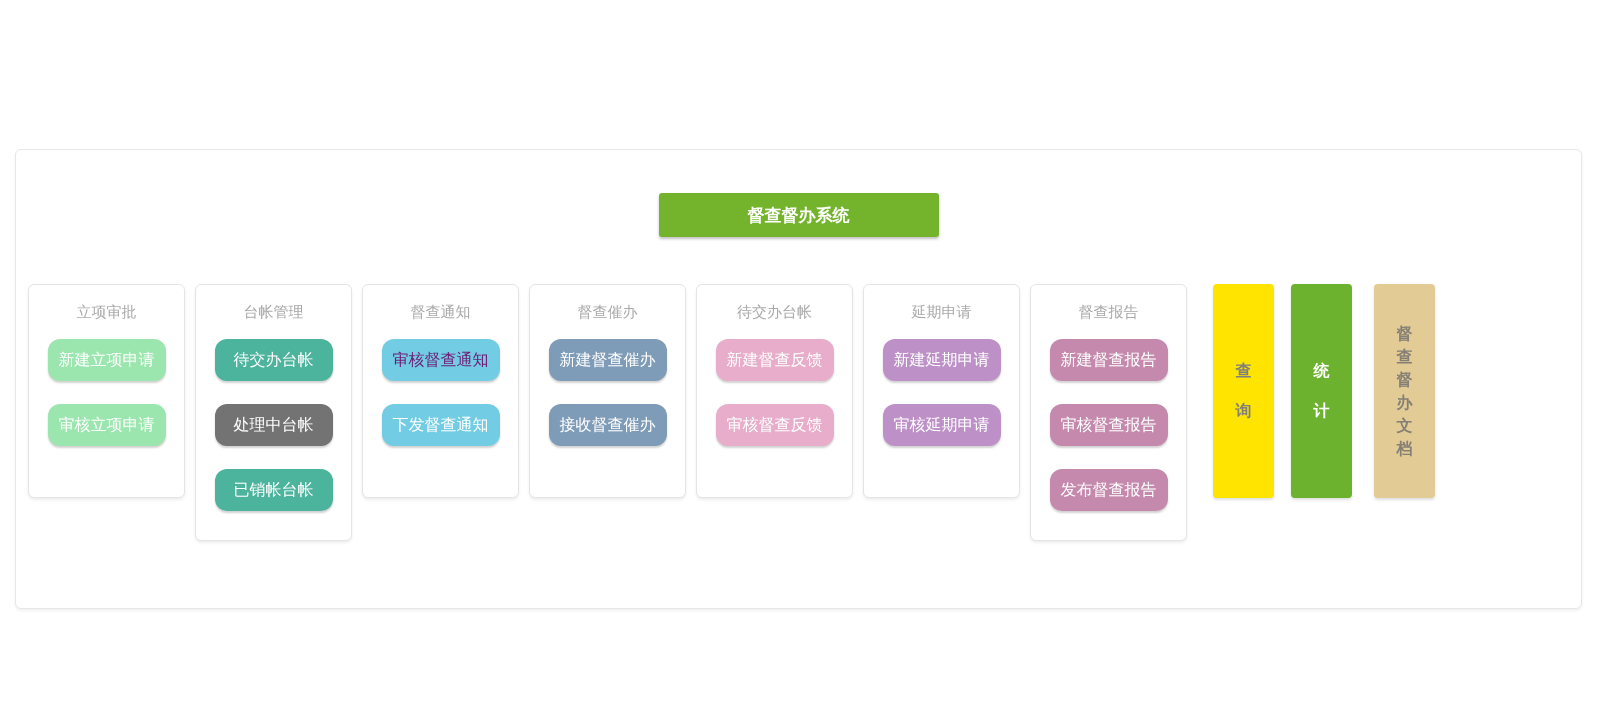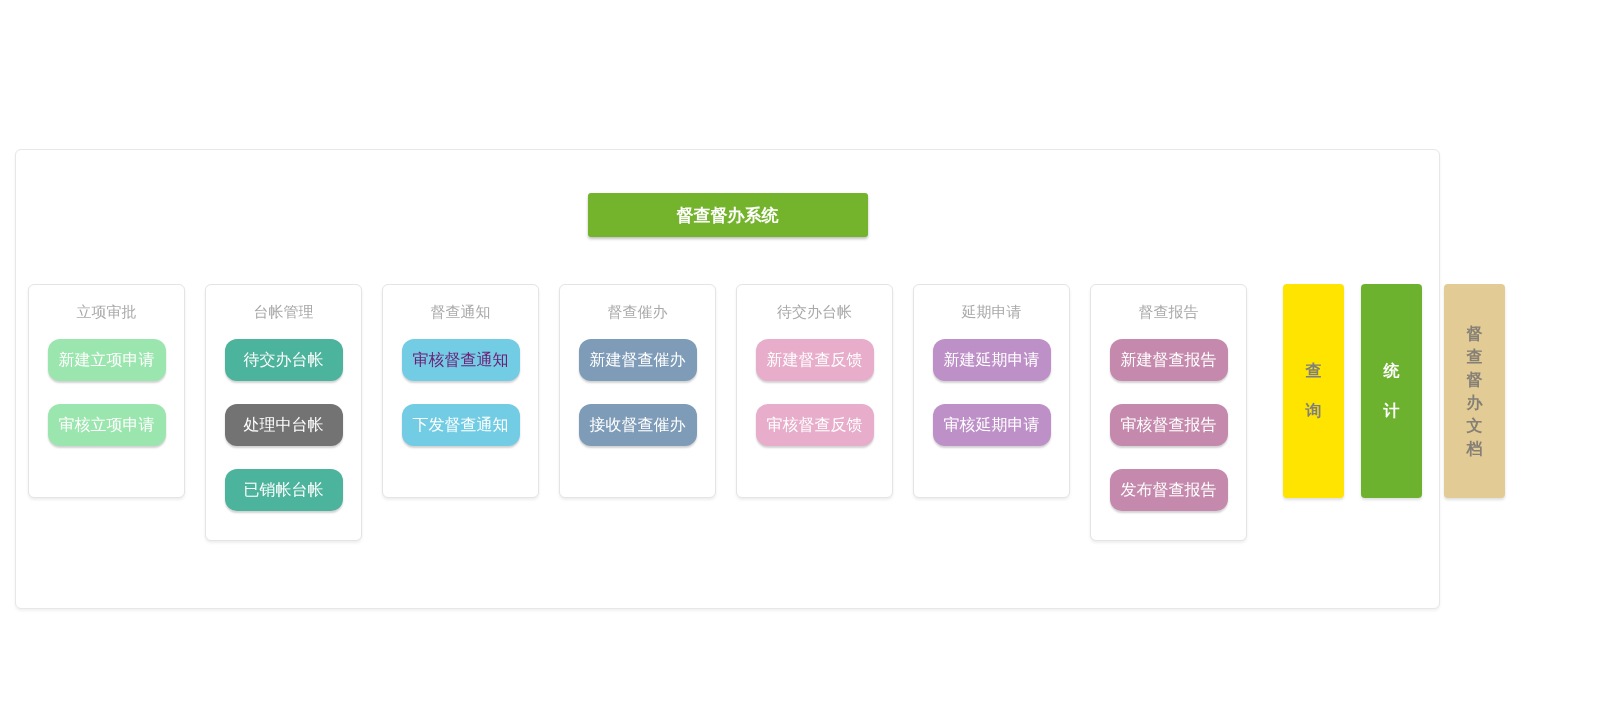--- a/index.html
+++ b/index.html
@@ -1,39 +1,39 @@
 <!DOCTYPE html>
 <html><head>
 <meta charset="utf-8">
 <style>
   * { margin:0; padding:0; box-sizing:border-box; }
   html,body { width:1600px; height:721px; background:#ffffff;
     font-family:"Liberation Sans", sans-serif; position:relative; overflow:hidden; }
 
   .panel {
-    position:absolute; left:15px; top:149px; width:1425px; height:460px;
+    position:absolute; left:15px; top:149px; width:1567px; height:460px;
     background:#ffffff; border:1px solid #e7e7e7; border-radius:6px;
     box-shadow:0 2px 3px rgba(0,0,0,0.06);
   }
 
   .header-btn {
     position:absolute; top:43px; left:50%; transform:translateX(-50%);
     width:280px; height:44px; border:none; border-radius:3px;
     color:#ffffff; font-size:17px; font-weight:bold; text-align:center;
     font-family:"Liberation Sans", sans-serif;
     box-shadow:0 2px 3px rgba(0,0,0,0.25); cursor:pointer;
   }
 
   .columns {
     position:absolute; left:12px; top:134px;
     display:flex; align-items:flex-start;
   }
 
   .card {
-    width:157px; min-height:214px; margin-right:20px;
+    width:157px; min-height:214px; margin-right:10px;
     background:#ffffff; border:1px solid #e4e4e4; border-radius:6px;
     box-shadow:0 2px 3px rgba(0,0,0,0.07);
     padding:16px 0 6px 0;
   }
   .card-title {
     font-size:15px; line-height:21px; color:#a9a9a9;
     text-align:center; margin-bottom:17px; font-weight:normal;
   }
   .abtn {
     display:block; width:118px; height:42px; line-height:42px;

